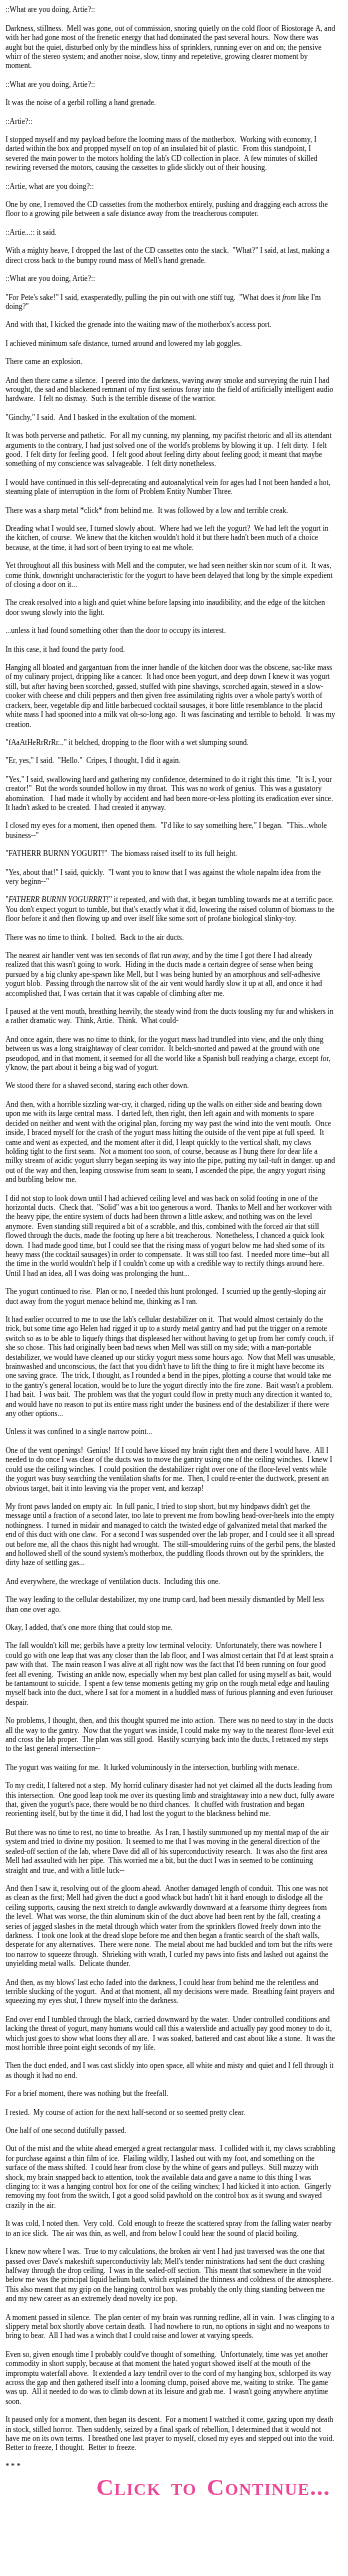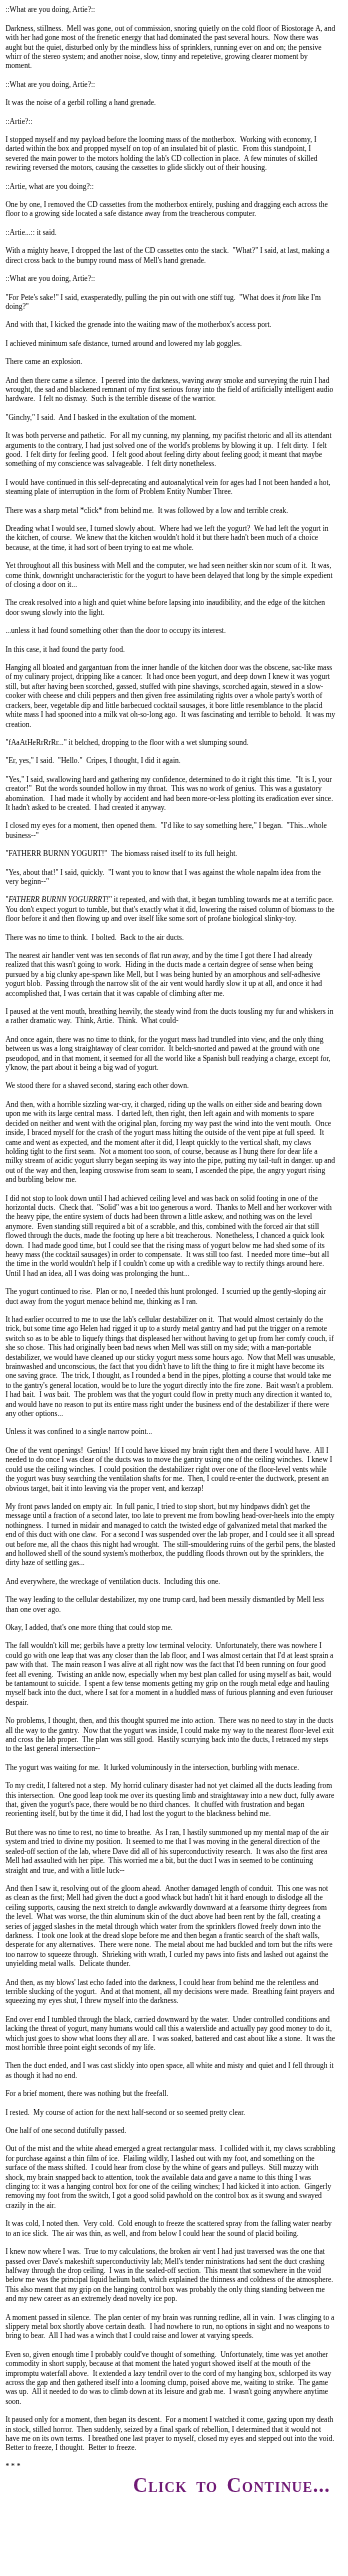--- a/index.html
+++ b/index.html
@@ -26,41 +26,41 @@
   }
   .continue-row {
     text-align: right;
     padding-right: 5.4px;
   }
   .continue-link {
     display: inline-block;
     font-family: "Liberation Serif", serif;
     font-variant: small-caps;
     font-weight: bold;
-    font-size: 20px;
+    font-size: 24px;
     letter-spacing: 0.8px;
     word-spacing: 3.2px;
-    color: #701a75;
+    color: #ec4899;
     cursor: pointer;
     user-select: none;
   }
 </style>
 </head>
 <body>
 
 <div class="page">
   <div>
       <p class="para">::What are you doing, Artie?::</p>
       <p class="para">Darkness, stillness.  Mell was gone, out of commission, snoring quietly on the cold floor of Biostorage A, and with her had gone most of the frenetic energy that had dominated the past several hours.  Now there was aught but the quiet, disturbed only by the mindless hiss of sprinklers, running ever on and on; the pensive whirr of the stereo system; and another noise, slow, tinny and repetetive, growing clearer moment by moment.</p>
       <p class="para">::What are you doing, Artie?::</p>
       <p class="para">It was the noise of a gerbil rolling a hand grenade.</p>
       <p class="para">::Artie?::</p>
       <p class="para">I stopped myself and my payload before the looming mass of the motherbox.  Working with economy, I darted within the box and propped myself on top of an insulated bit of plastic.  From this standpoint, I severed the main power to the motors holding the lab's CD collection in place.  A few minutes of skilled rewiring reversed the motors, causing the cassettes to glide slickly out of their housing.</p>
       <p class="para">::Artie, what are you doing?::</p>
-      <p class="para">One by one, I removed the CD cassettes from the motherbox entirely, pushing and dragging each across the floor to a growing side located a safe distance away from the treacherous computer.</p>
+      <p class="para">One by one, I removed the CD cassettes from the motherbox entirely, pushing and dragging each across the floor to a growing pile between a safe distance away from the treacherous computer.</p>
       <p class="para">::Artie...:: it said.</p>
       <p class="para">With a mighty heave, I dropped the last of the CD cassettes onto the stack.  "What?" I said, at last, making a direct cross back to the bumpy round mass of Mell's hand grenade.</p>
       <p class="para">::What are you doing, Artie?::</p>
       <p class="para">"For Pete's sake!" I said, exasperatedly, pulling the pin out with one stiff tug.  "What does it <i>from</i> like I'm doing?"</p>
       <p class="para">And with that, I kicked the grenade into the waiting maw of the motherbox's access port.</p>
       <p class="para">I achieved minimum safe distance, turned around and lowered my lab goggles.</p>
       <p class="para">There came an explosion.</p>
       <p class="para">And then there came a silence.  I peered into the darkness, waving away smoke and surveying the ruin I had wrought, the sad and blackened remnant of my first serious foray into the field of artificially intelligent audio hardware.  I felt no dismay.  Such is the terrible disease of the warrior.</p>
       <p class="para">"Ginchy," I said.  And I basked in the exultation of the moment.</p>
       <p class="para">It was both perverse and pathetic.  For all my cunning, my planning, my pacifist rhetoric and all its attendant arguments to the contrary, I had just solved one of the world's problems by blowing it up.  I felt dirty.  I felt good.  I felt dirty for feeling good.  I felt good about feeling dirty about feeling good; it meant that maybe something of my conscience was salvageable.  I felt dirty nonetheless.</p>

